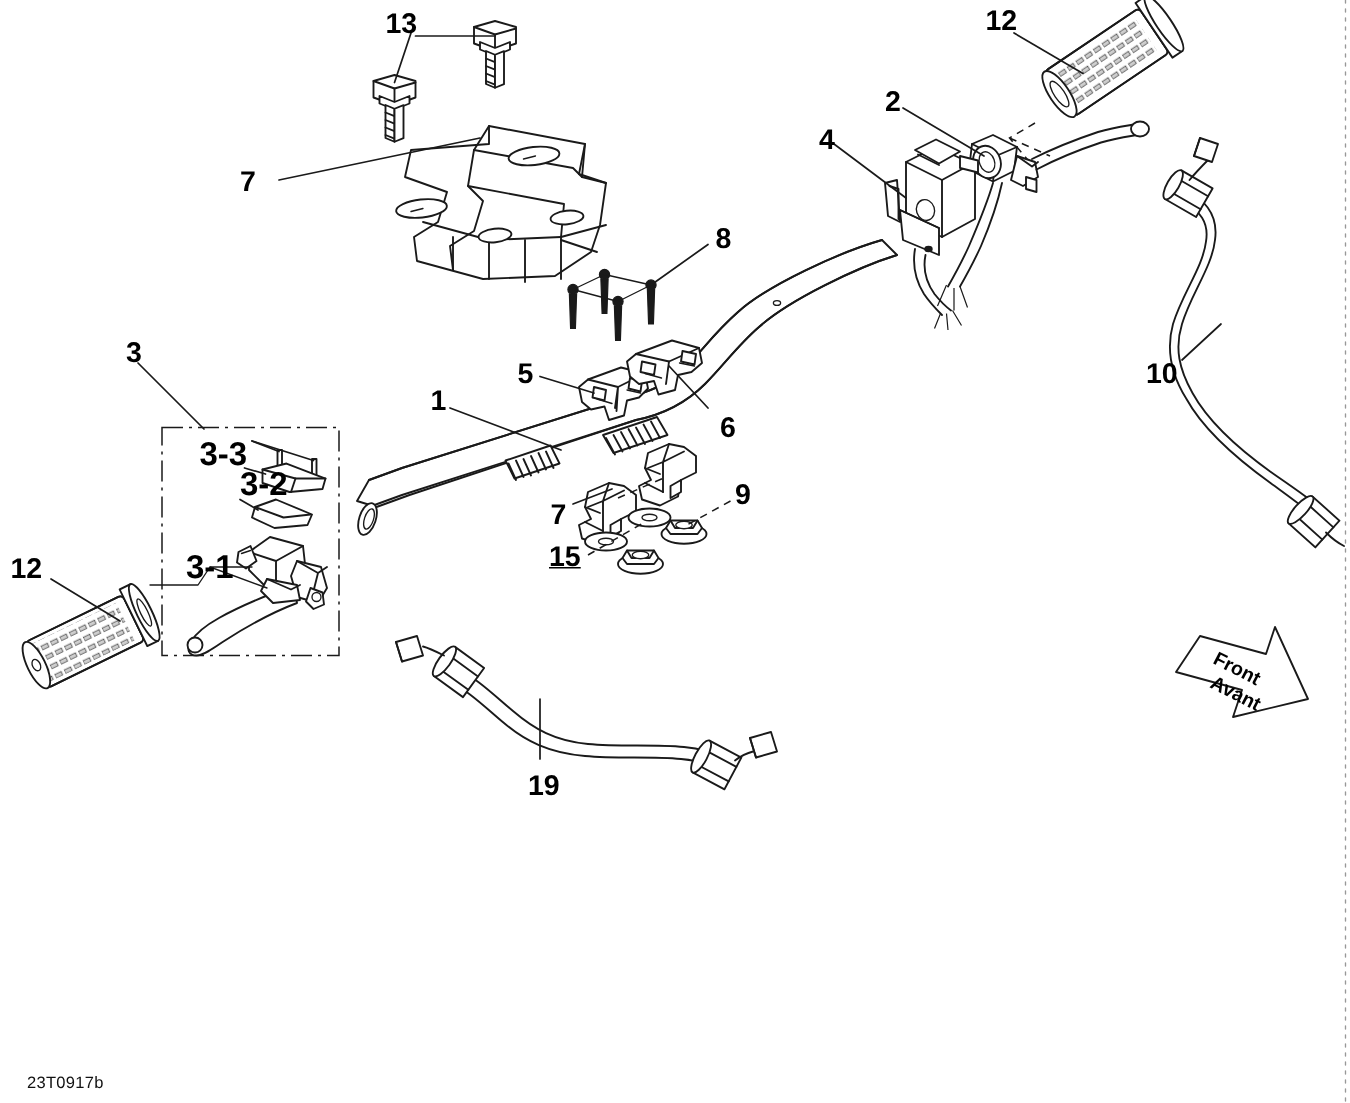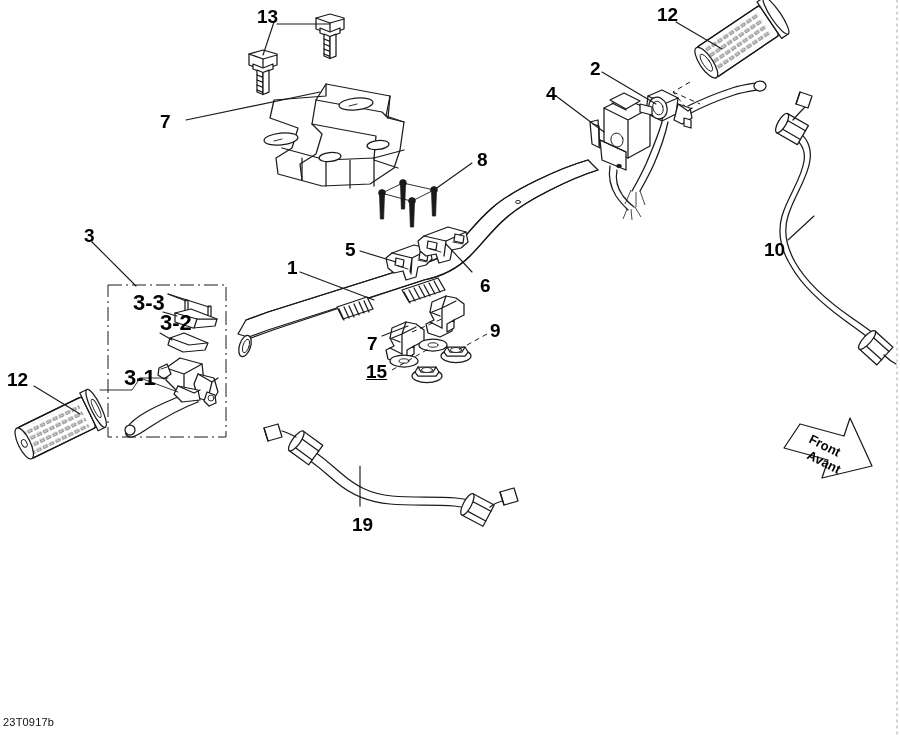--- a/index.html
+++ b/index.html
@@ -3,21 +3,21 @@
 <meta charset="utf-8">
 <style>
   html,body{margin:0;padding:0;background:#ffffff;}
   body{width:900px;height:735px;font-family:"Liberation Sans",sans-serif;}
   #sheet{position:relative;width:900px;height:735px;overflow:hidden;background:#fff;}
   #art{position:absolute;left:0;top:0;width:900px;height:735px;}
   .lbl{position:absolute;font-family:"Liberation Sans",sans-serif;font-weight:700;
        color:#000;white-space:nowrap;line-height:1;}
   .lbl.big{font-size:19px;}
   .lbl.sub{font-size:22px;}
-  #footer{position:absolute;left:3px;top:716px;font-size:11px;color:#111;
+  #footer{position:absolute;left:18px;top:716px;font-size:11px;color:#111;
           font-family:"Liberation Sans",sans-serif;letter-spacing:.2px;}
   .arrowtxt{font-family:"Liberation Sans",sans-serif;font-weight:700;font-size:13px;fill:#000;}
 </style>
 </head>
 <body>
 
 <div id="sheet">
 
 <svg id="art" viewBox="0 0 900 735">
   <defs>

